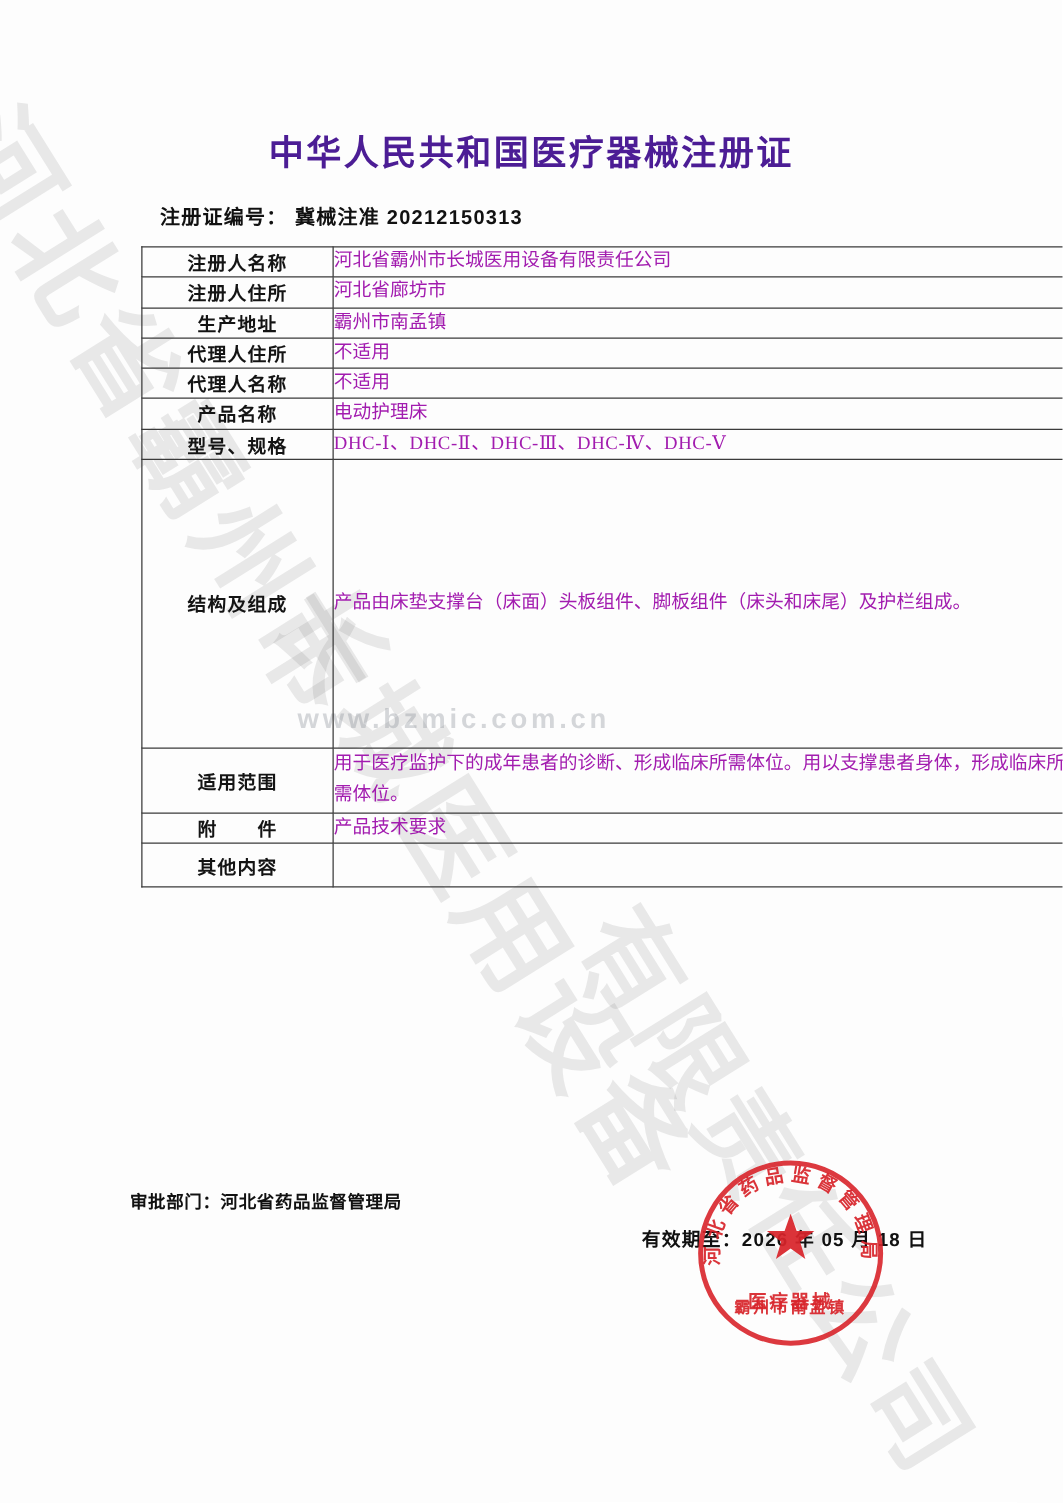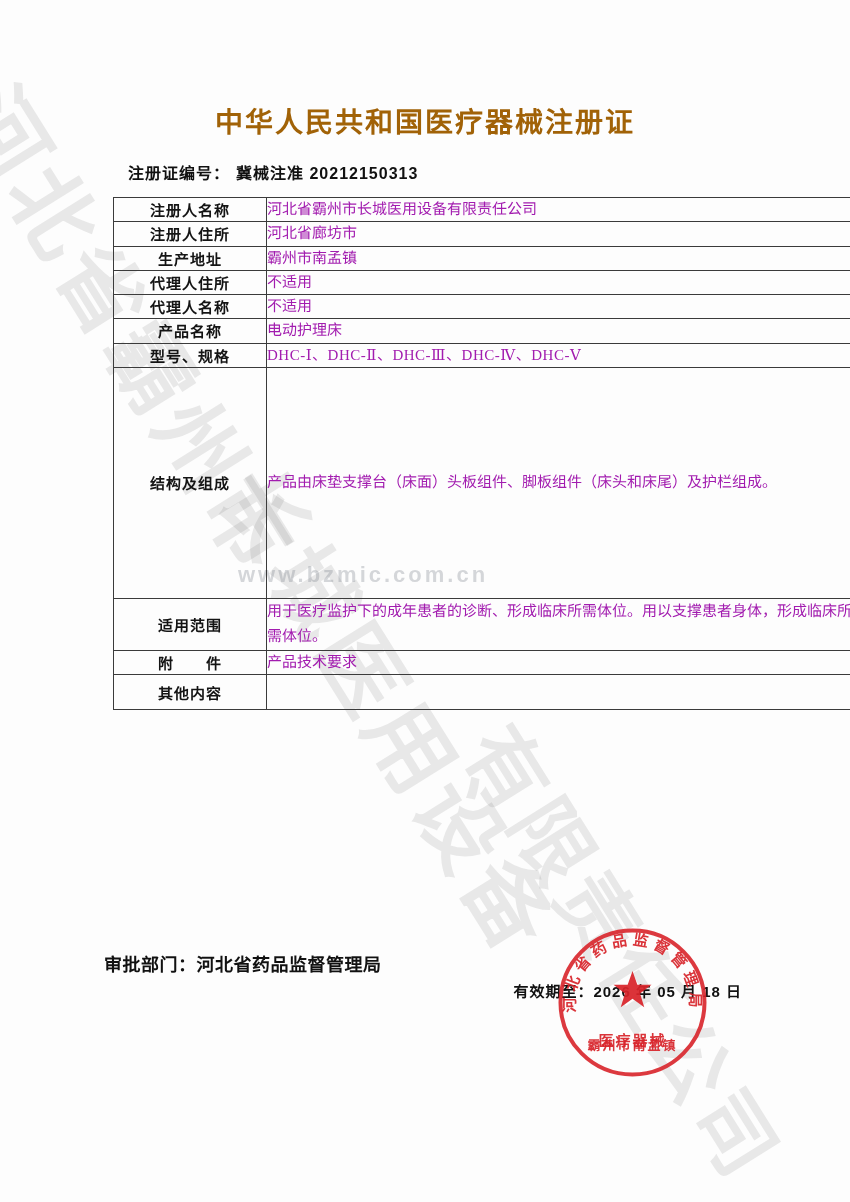--- a/index.html
+++ b/index.html
@@ -60,21 +60,21 @@
 
   .doc-title {
     position: absolute;
     left: 0;
     top: 100px;
     width: 850px;
     text-align: center;
     font-size: 28px;
     font-weight: 700;
     letter-spacing: 2px;
-    color: #a16207;
+    color: #4c1d95;
     font-family: "Liberation Sans", "DejaVu Sans", sans-serif;
   }
 
   .reg-line {
     position: absolute;
     left: 128px;
     top: 160px;
     font-size: 16px;
     font-weight: 700;
     letter-spacing: 1px;
@@ -124,21 +124,21 @@
     position: absolute;
     left: 0;
     top: 950px;
     width: 850px;
     height: 70px;
   }
   .approve-dept {
     position: absolute;
     left: 104px;
     top: 0;
-    font-size: 18px;
+    font-size: 14px;
     font-weight: 700;
     font-family: Liberation Serif, serif;
     letter-spacing: 0.5px;
   }
   .date-line {
     position: absolute;
     right: 108px;
     font-size: 15px;
     font-weight: 700;
     font-family: "Liberation Sans", "DejaVu Sans", sans-serif;

